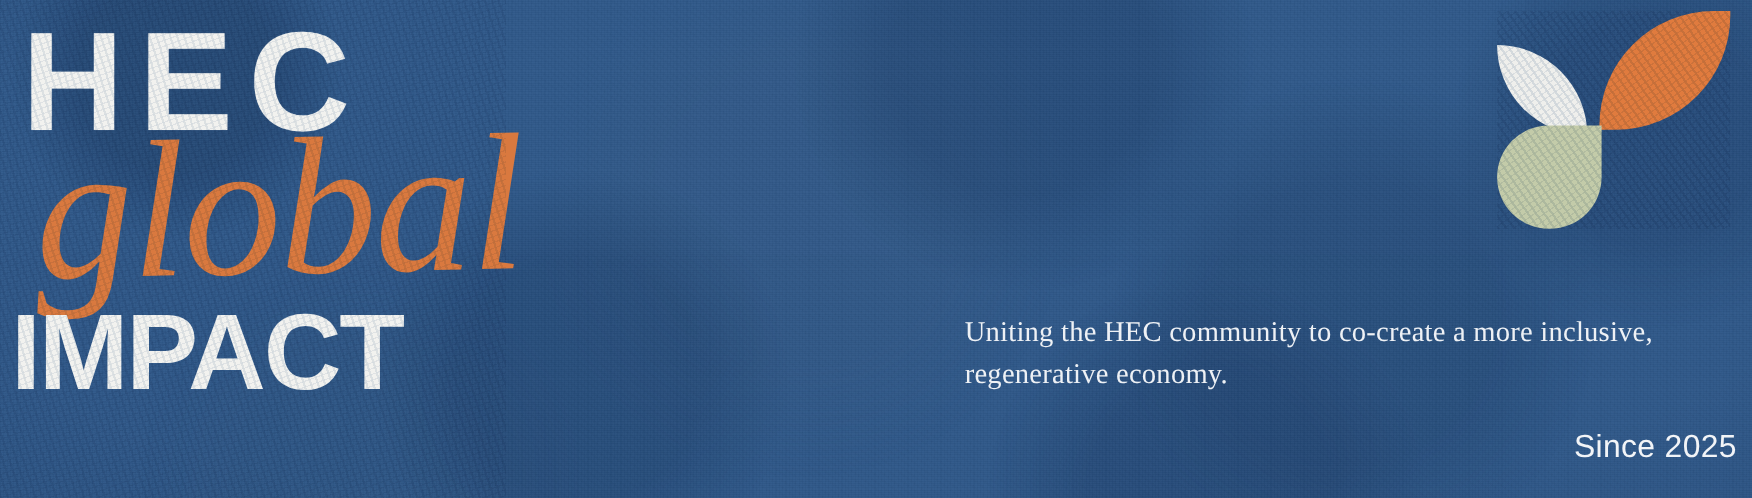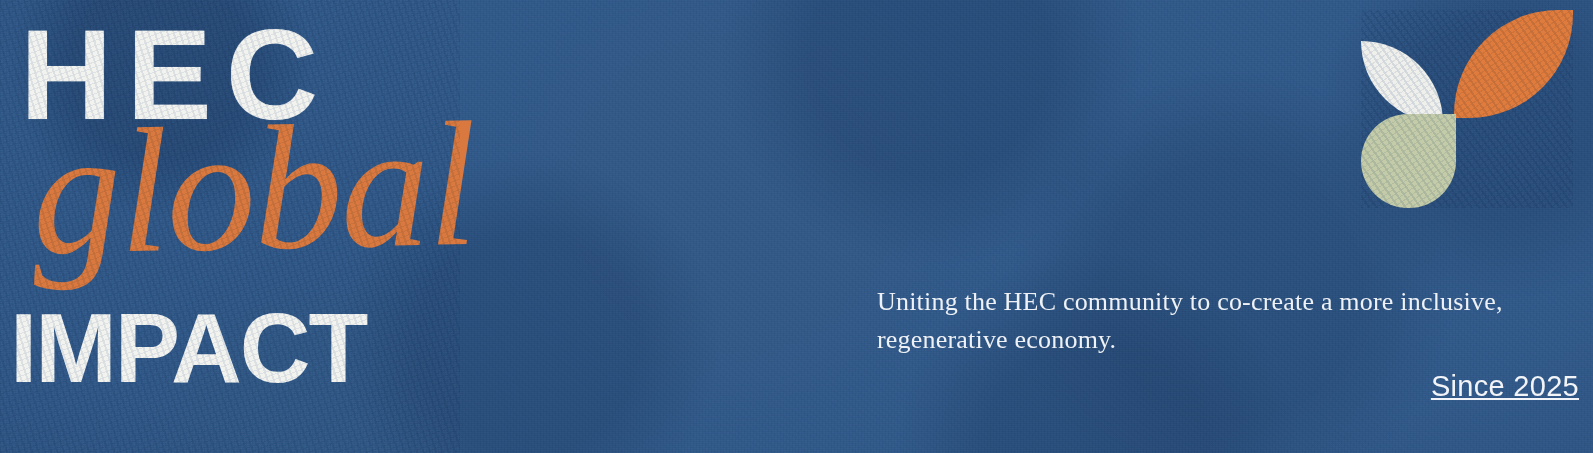--- a/index.html
+++ b/index.html
@@ -97,21 +97,20 @@
   .impact {
     position: absolute;
     left: 10px;
     top: 271px;
     font-size: 98px;
     line-height: 1;
     font-weight: 700;
     letter-spacing: -2px;
     color: #f2f2ef;
     white-space: nowrap;
-    margin-top: 28px;
   }
 
   .community {
     position: absolute;
     left: 6px;
     top: 365px;
     font-size: 80px;
     line-height: 1;
     font-weight: 700;
     letter-spacing: -1px;
@@ -188,28 +187,27 @@
     line-height: 1.48;
     font-weight: 400;
     color: #eef1f5;
     letter-spacing: .2px;
     font-family: Liberation Serif, serif;
   }
 
   .since {
     position: absolute;
     right: 14px;
-    top: 372px;
+    top: 392px;
     font-size: 29px;
     line-height: 1;
     font-weight: 400;
     color: #f2f4f7;
     letter-spacing: .3px;
     white-space: nowrap;
-    text-decoration: underline;
   }
 </style>
 </head>
 <body>
 
 <div class="banner">
 
   <div class="bg-base"></div>
   <div class="bg-mottle"></div>
   <div class="bg-grain"></div>

